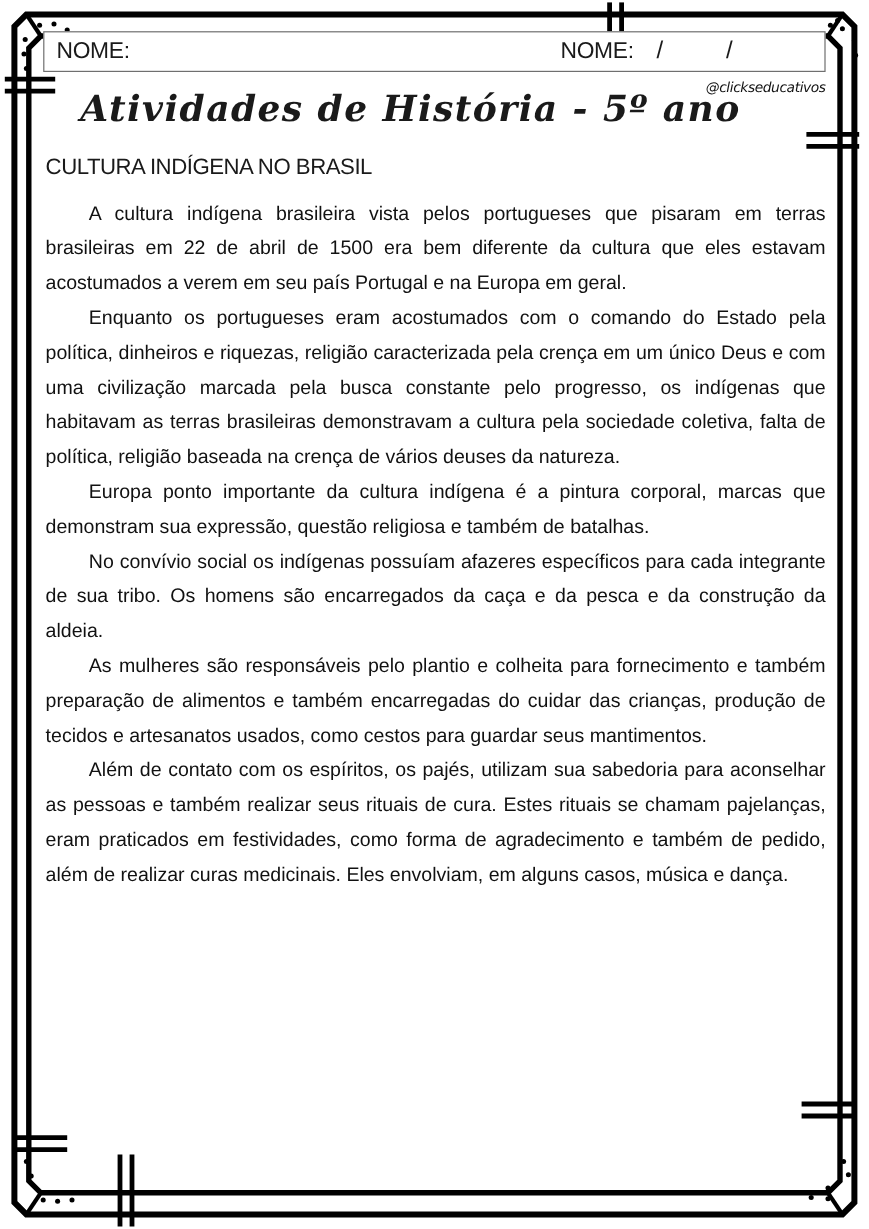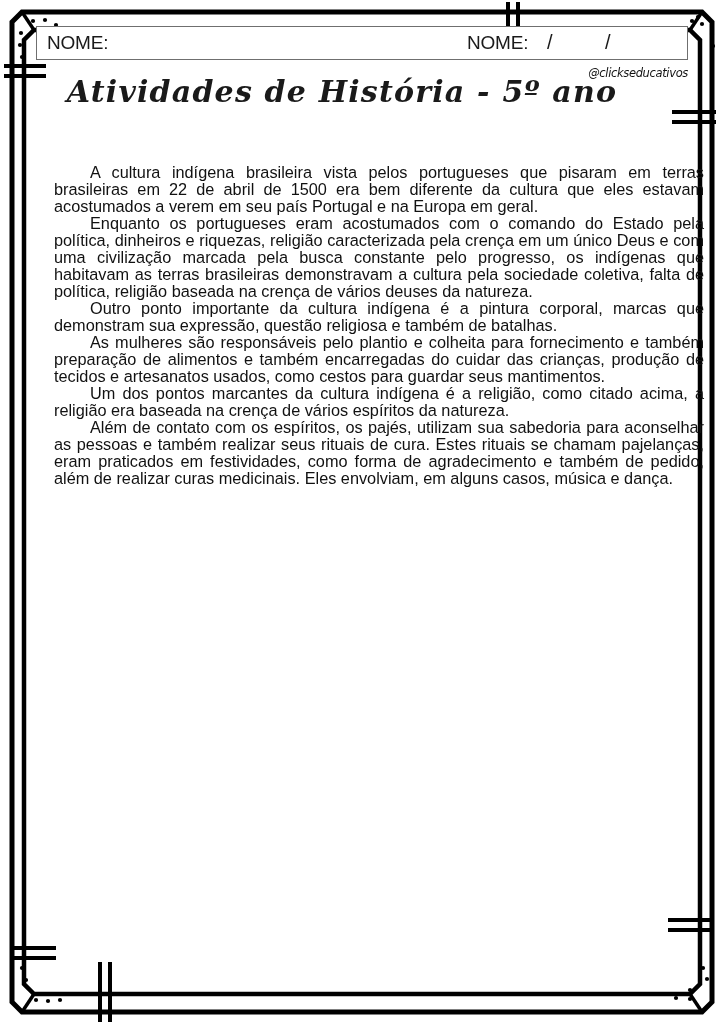--- a/index.html
+++ b/index.html
@@ -131,26 +131,26 @@
     font-family: "Liberation Sans Narrow", "Liberation Sans", sans-serif;
     font-size: 18.5px;
     letter-spacing: -0.4px;
     color: #1a1a1a;
     white-space: nowrap;
   }
 
   
   .body-text {
     position: absolute;
-    left: 18px;
+    left: 2px;
     top: 138px;
     width: 650px;
     font-family: "Liberation Sans Narrow", "Liberation Sans", sans-serif;
     font-size: 16.3px;
-    line-height: 17px;
+    line-height: 29px;
     text-align: justify;
     color: #111111;
     hyphens: none;
   }
   .body-text p {
     margin: 0 0 0 0;
     text-indent: 36px;
     text-align: justify;
     text-justify: inter-word;
   }
@@ -234,24 +234,25 @@
         <span class="lbl-data">NOME:</span>
         <span class="date-slot s1">/</span>
         <span class="date-slot s2">/</span>
       </div>
     </div>
 
     <div class="watermark">@clickseducativos</div>
 
     <div class="doc-title">Atividades de História - 5º ano</div>
 
+    <div class="section-heading">CULTURA INDÍGENA NO BRASIL</div>
 
     <div class="body-text">
       <p>A cultura indígena brasileira vista pelos portugueses que pisaram em terras brasileiras em 22 de abril de 1500 era bem diferente da cultura que eles estavam acostumados a verem em seu país Portugal e na Europa em geral.</p>
       <p>Enquanto os portugueses eram acostumados com o comando do Estado pela política, dinheiros e riquezas, religião caracterizada pela crença em um único Deus e com uma civilização marcada pela busca constante pelo progresso, os indígenas que habitavam as terras brasileiras demonstravam a cultura pela sociedade coletiva, falta de política, religião baseada na crença de vários deuses da natureza.</p>
-      <p>Outro ponto importante da cultura indígena é a pintura corporal, marcas que demonstram sua expressão, questão religiosa e também de batalhas.</p>
+      <p>Europa ponto importante da cultura indígena é a pintura corporal, marcas que demonstram sua expressão, questão religiosa e também de batalhas.</p>
+      <p>No convívio social os indígenas possuíam afazeres específicos para cada integrante de sua tribo. Os homens são encarregados da caça e da pesca e da construção da aldeia.</p>
       <p>As mulheres são responsáveis pelo plantio e colheita para fornecimento e também preparação de alimentos e também encarregadas do cuidar das crianças, produção de tecidos e artesanatos usados, como cestos para guardar seus mantimentos.</p>
-      <p>Um dos pontos marcantes da cultura indígena é a religião, como citado acima, a religião era baseada na crença de vários espíritos da natureza.</p>
       <p>Além de contato com os espíritos, os pajés, utilizam sua sabedoria para aconselhar as pessoas e também realizar seus rituais de cura. Estes rituais se chamam pajelanças, eram praticados em festividades, como forma de agradecimento e também de pedido, além de realizar curas medicinais. Eles envolviam, em alguns casos, música e dança.</p>
     </div>
 
   </div>
 </div>
 
 </body></html>

